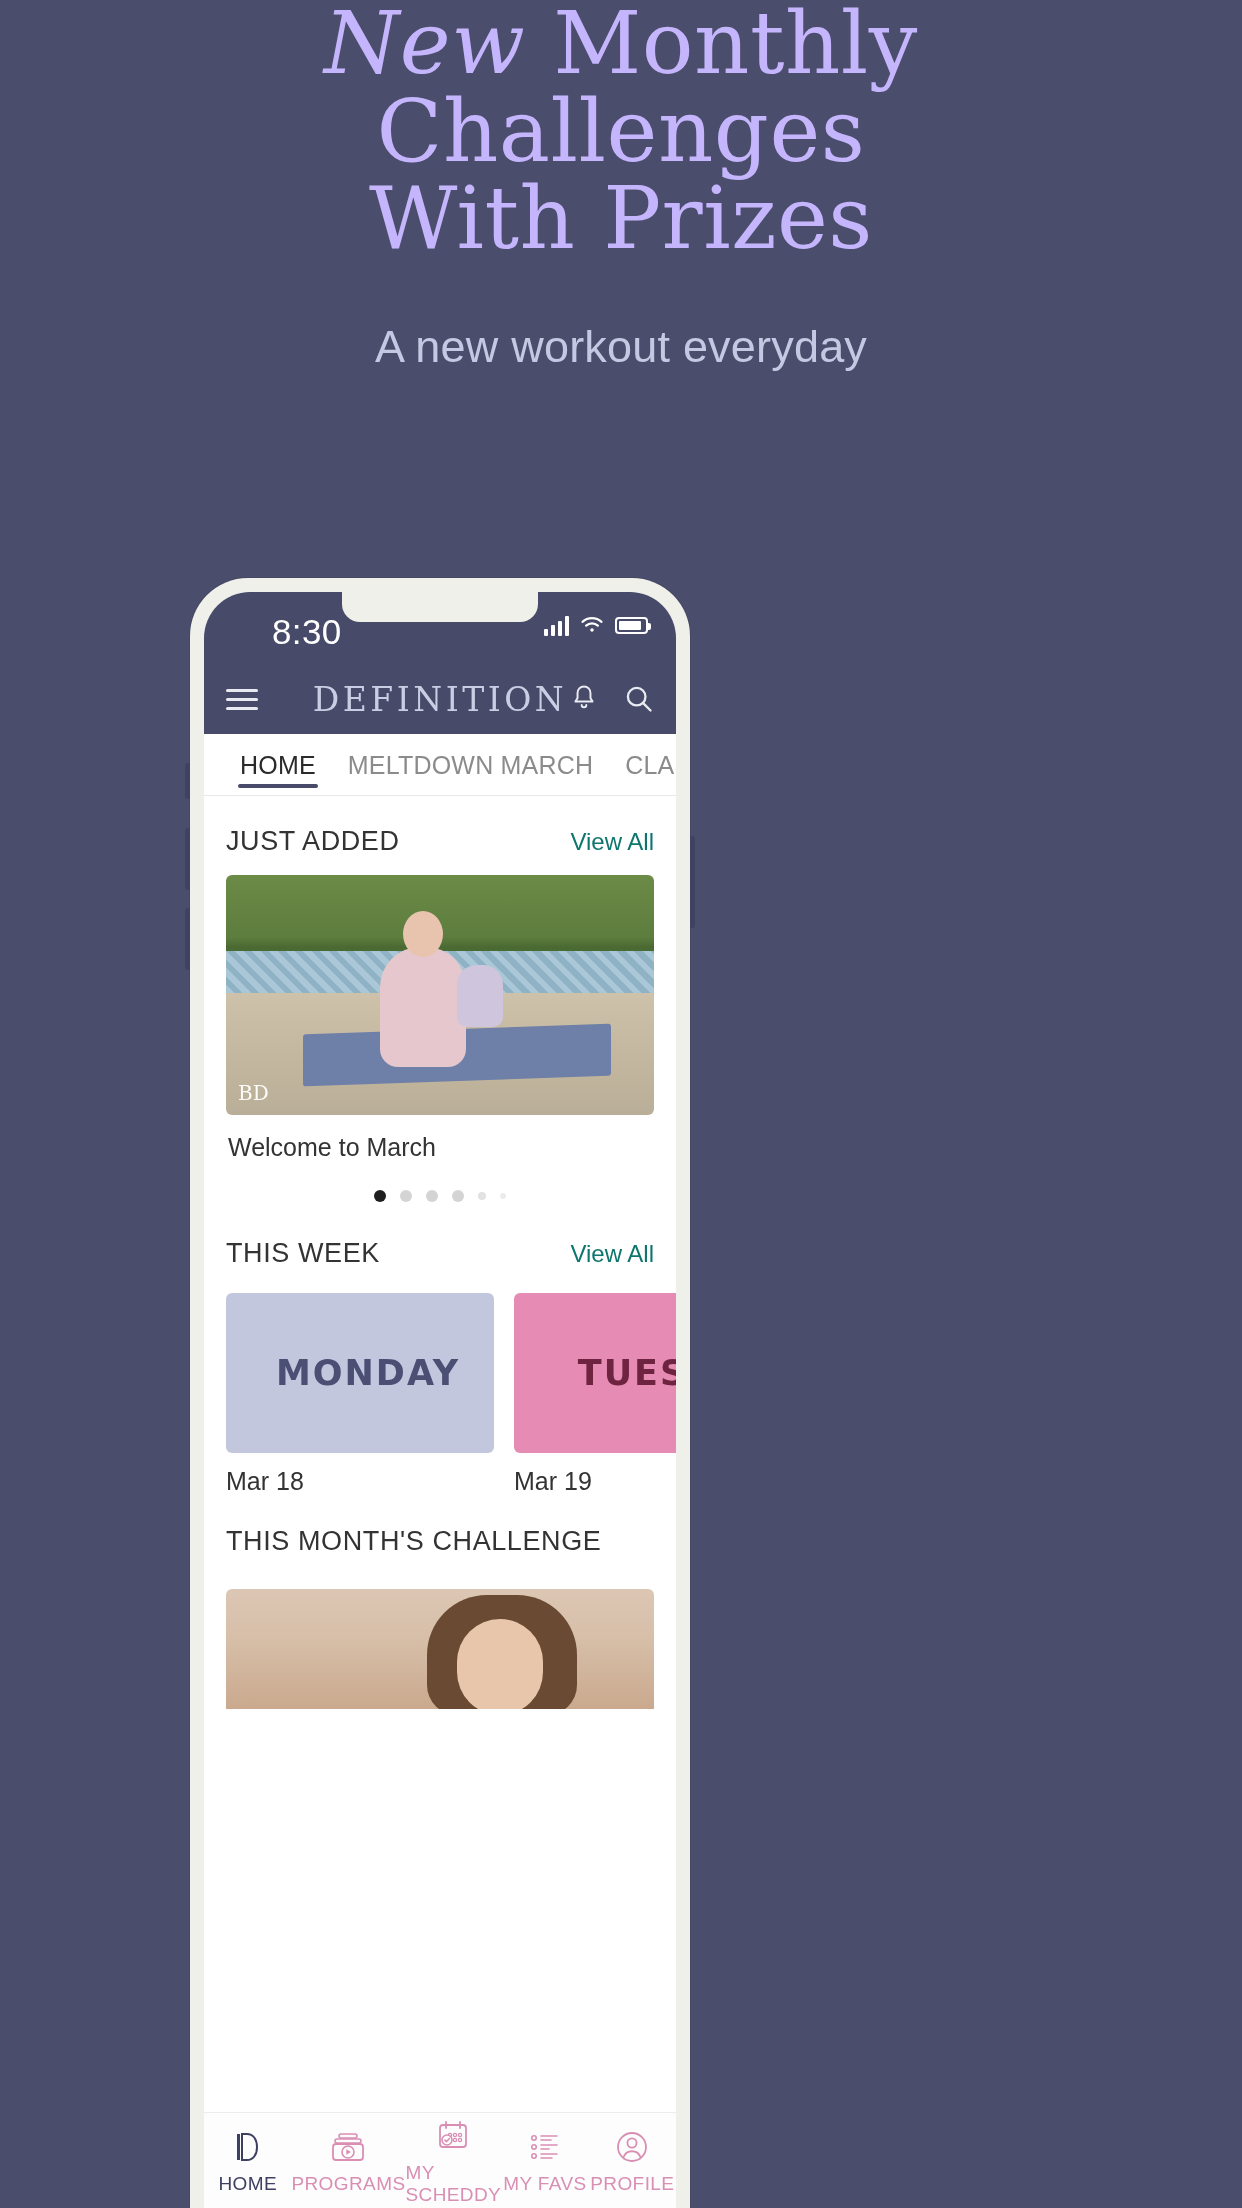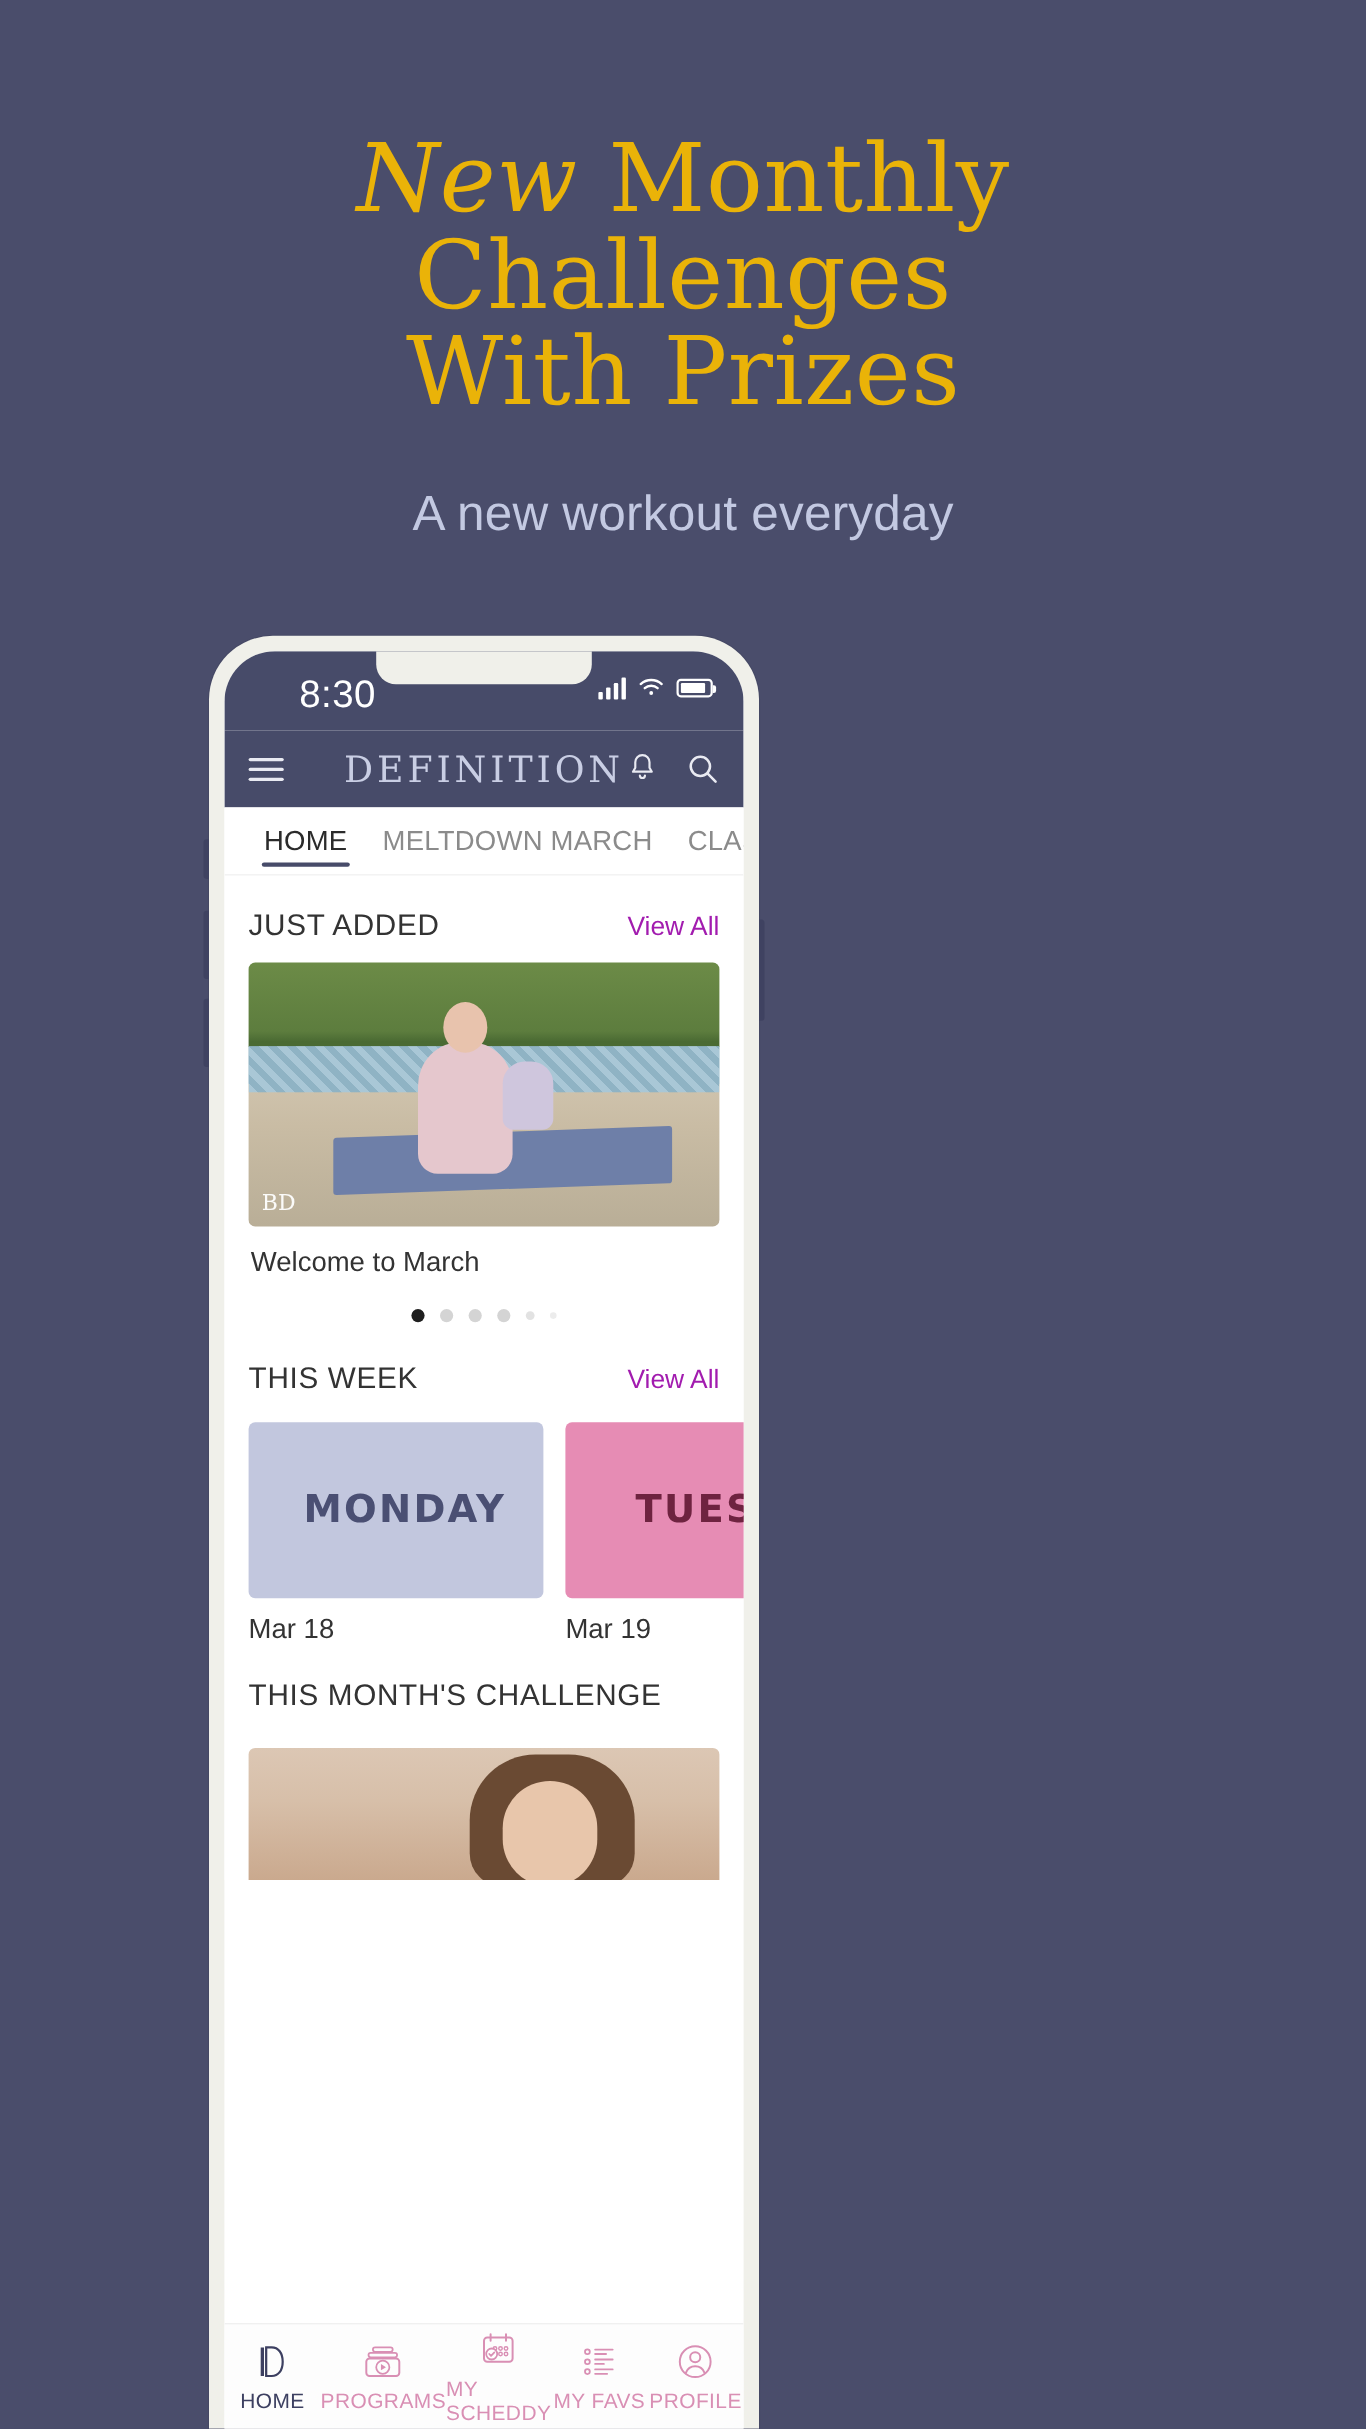--- a/index.html
+++ b/index.html
@@ -12,26 +12,25 @@
   }
 
   
   .promo {
     position: absolute;
     left: 0; top: 0; width: 1242px;
     text-align: center;
   }
   .headline {
     font-family: "DejaVu Serif", serif;
-    color: #eab308;
+    color: #c4b5fd;
     font-size: 86px;
     line-height: 1.02;
     font-weight: 400;
     letter-spacing: 0.5px;
-    padding-top: 120px;
   }
   .headline .ital {
     font-style: italic;
     font-family: "DejaVu Serif", serif;
   }
   .headline .l2, .headline .l3 { display: block; }
   .subhead {
     margin-top: 58px;
     color: #c3c9e2;
     font-size: 45px;
@@ -137,21 +136,21 @@
   }
   .tabs-divider { position:absolute; left:0; right:0; bottom:0; height:1px; background:#e8e8e8; }
 
   
   .content { background:#fff; padding: 0 0 0 0; }
   .sec-head {
     display:flex; align-items:baseline; justify-content:space-between;
     padding: 30px 22px 18px 22px;
   }
   .sec-title { font-size: 27px; color:#333; letter-spacing:0.6px; }
-  .view-all { font-size: 24px; color:#a21caf; }
+  .view-all { font-size: 24px; color:#0f766e; }
 
   .hero-img {
     margin: 0 22px; height: 240px; border-radius: 6px; overflow:hidden;
     position: relative;
     background:
       linear-gradient(180deg,#6c8b47 0%,#5d7d3e 26%,#4a6a33 30%,#4a6a33 32%, #8fb3c4 32%, #8fb3c4 46%, #cfc3ad 46%, #c9bca4 62%, #b9ae97 100%);
   }
   .hero-pool {
     position:absolute; left:0; right:0; top:76px; height:42px;
     background: repeating-linear-gradient(45deg,#a9c7d6 0 6px,#8fb3c4 6px 12px);

